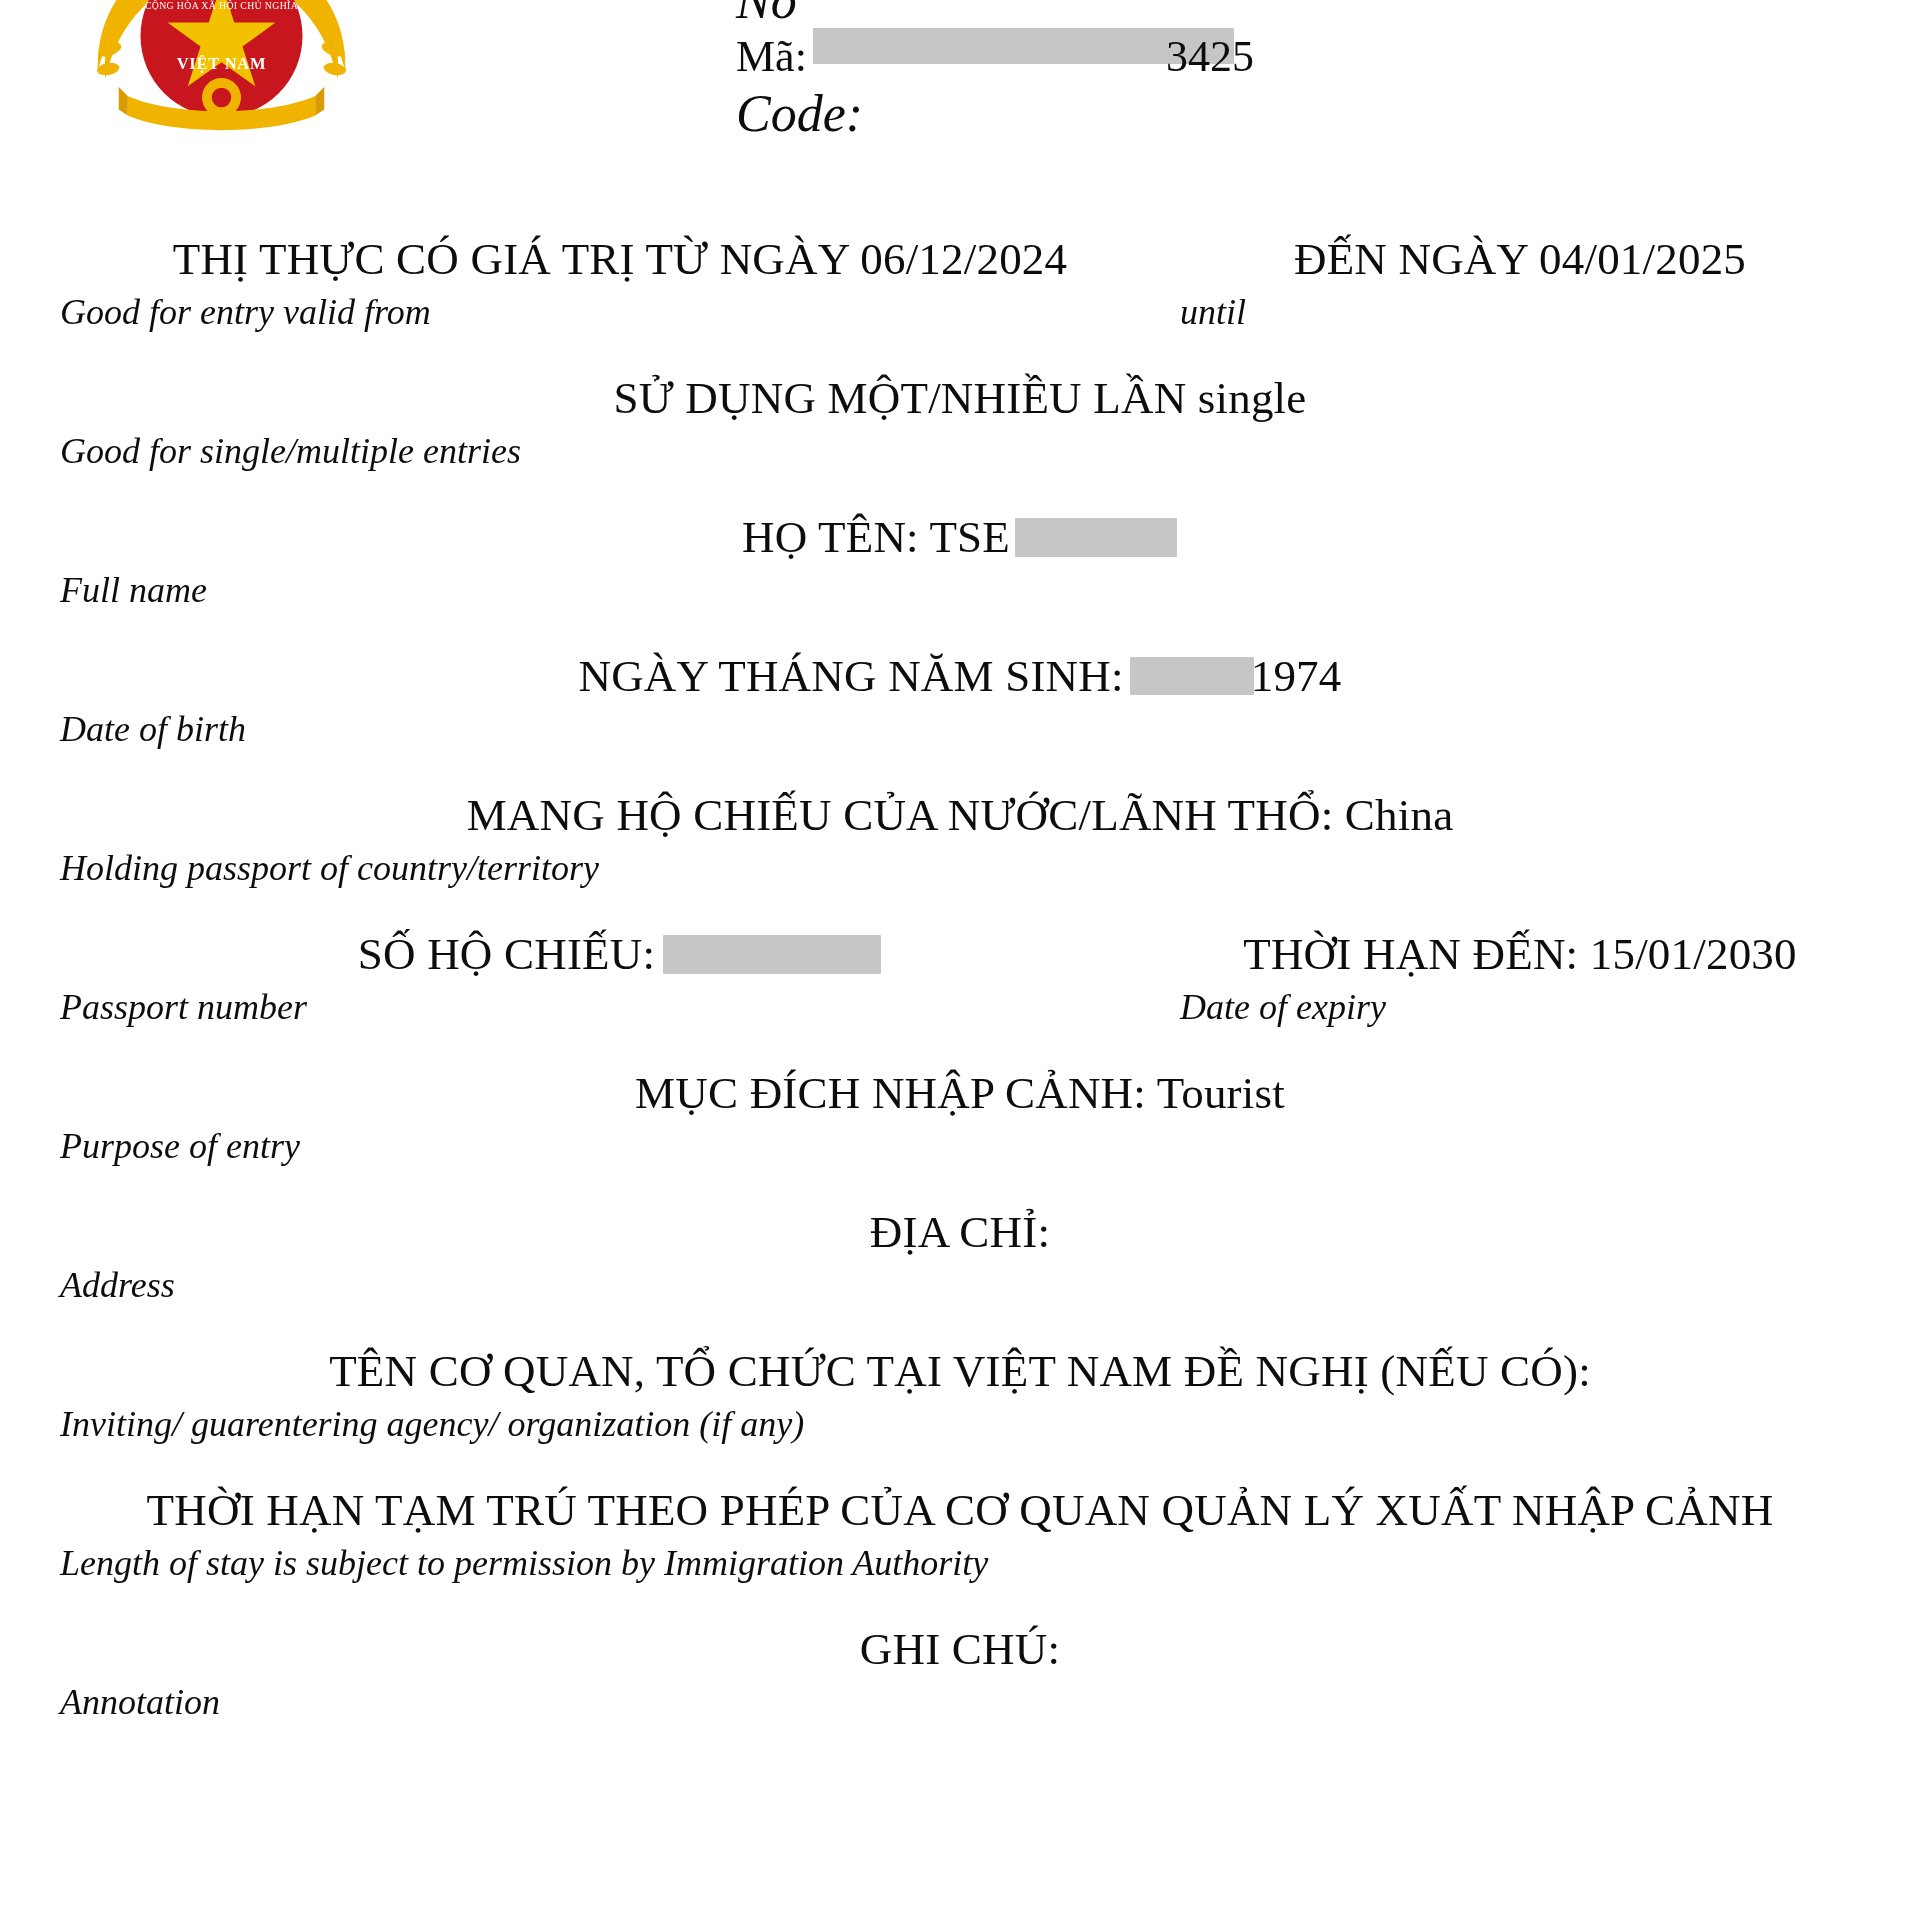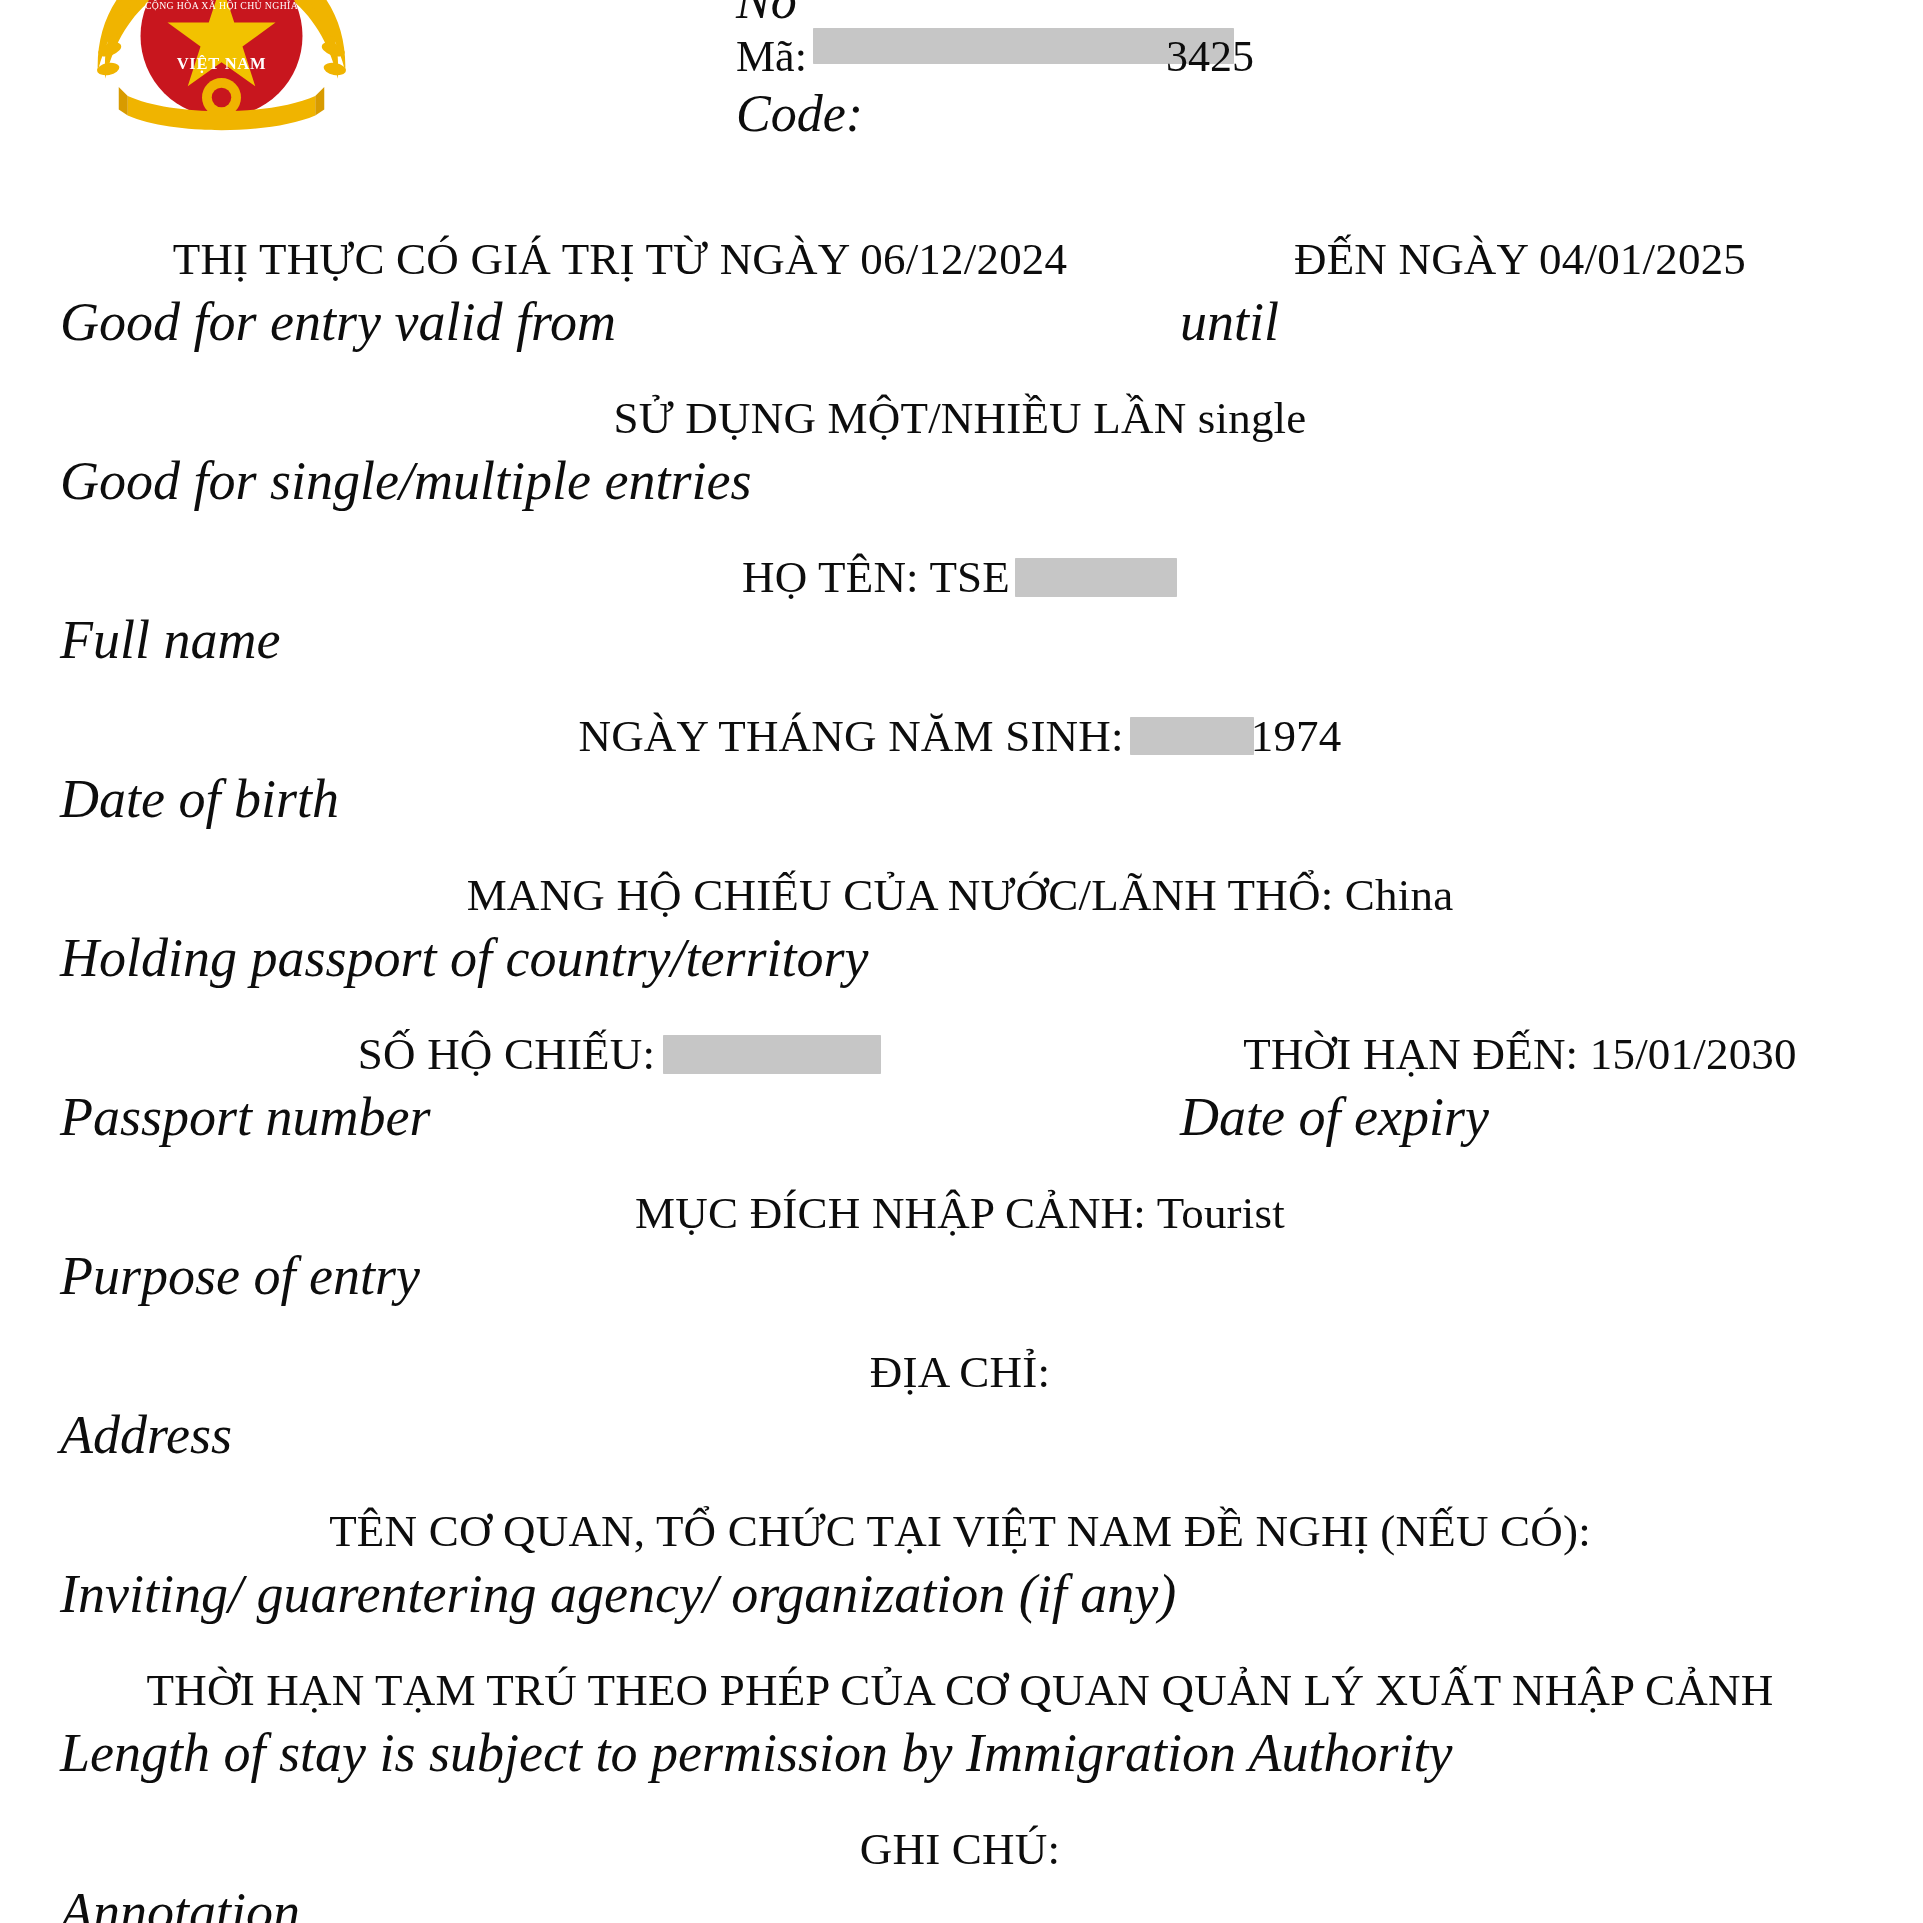--- a/index.html
+++ b/index.html
@@ -76,21 +76,21 @@
     margin-bottom: 39px;
     position: relative;
   }
   .line-main {
     font-size: 45px;
     letter-spacing: 0.2px;
     white-space: nowrap;
     text-align: center;
   }
   .line-sub {
-    font-size: 54px;
+    font-size: 36px;
     font-style: italic;
     margin-top: 6px;
     white-space: nowrap;
   }
   .two-col {
     display: flex;
   }
   .col-left {
     width: 1120px;
     flex: none;

